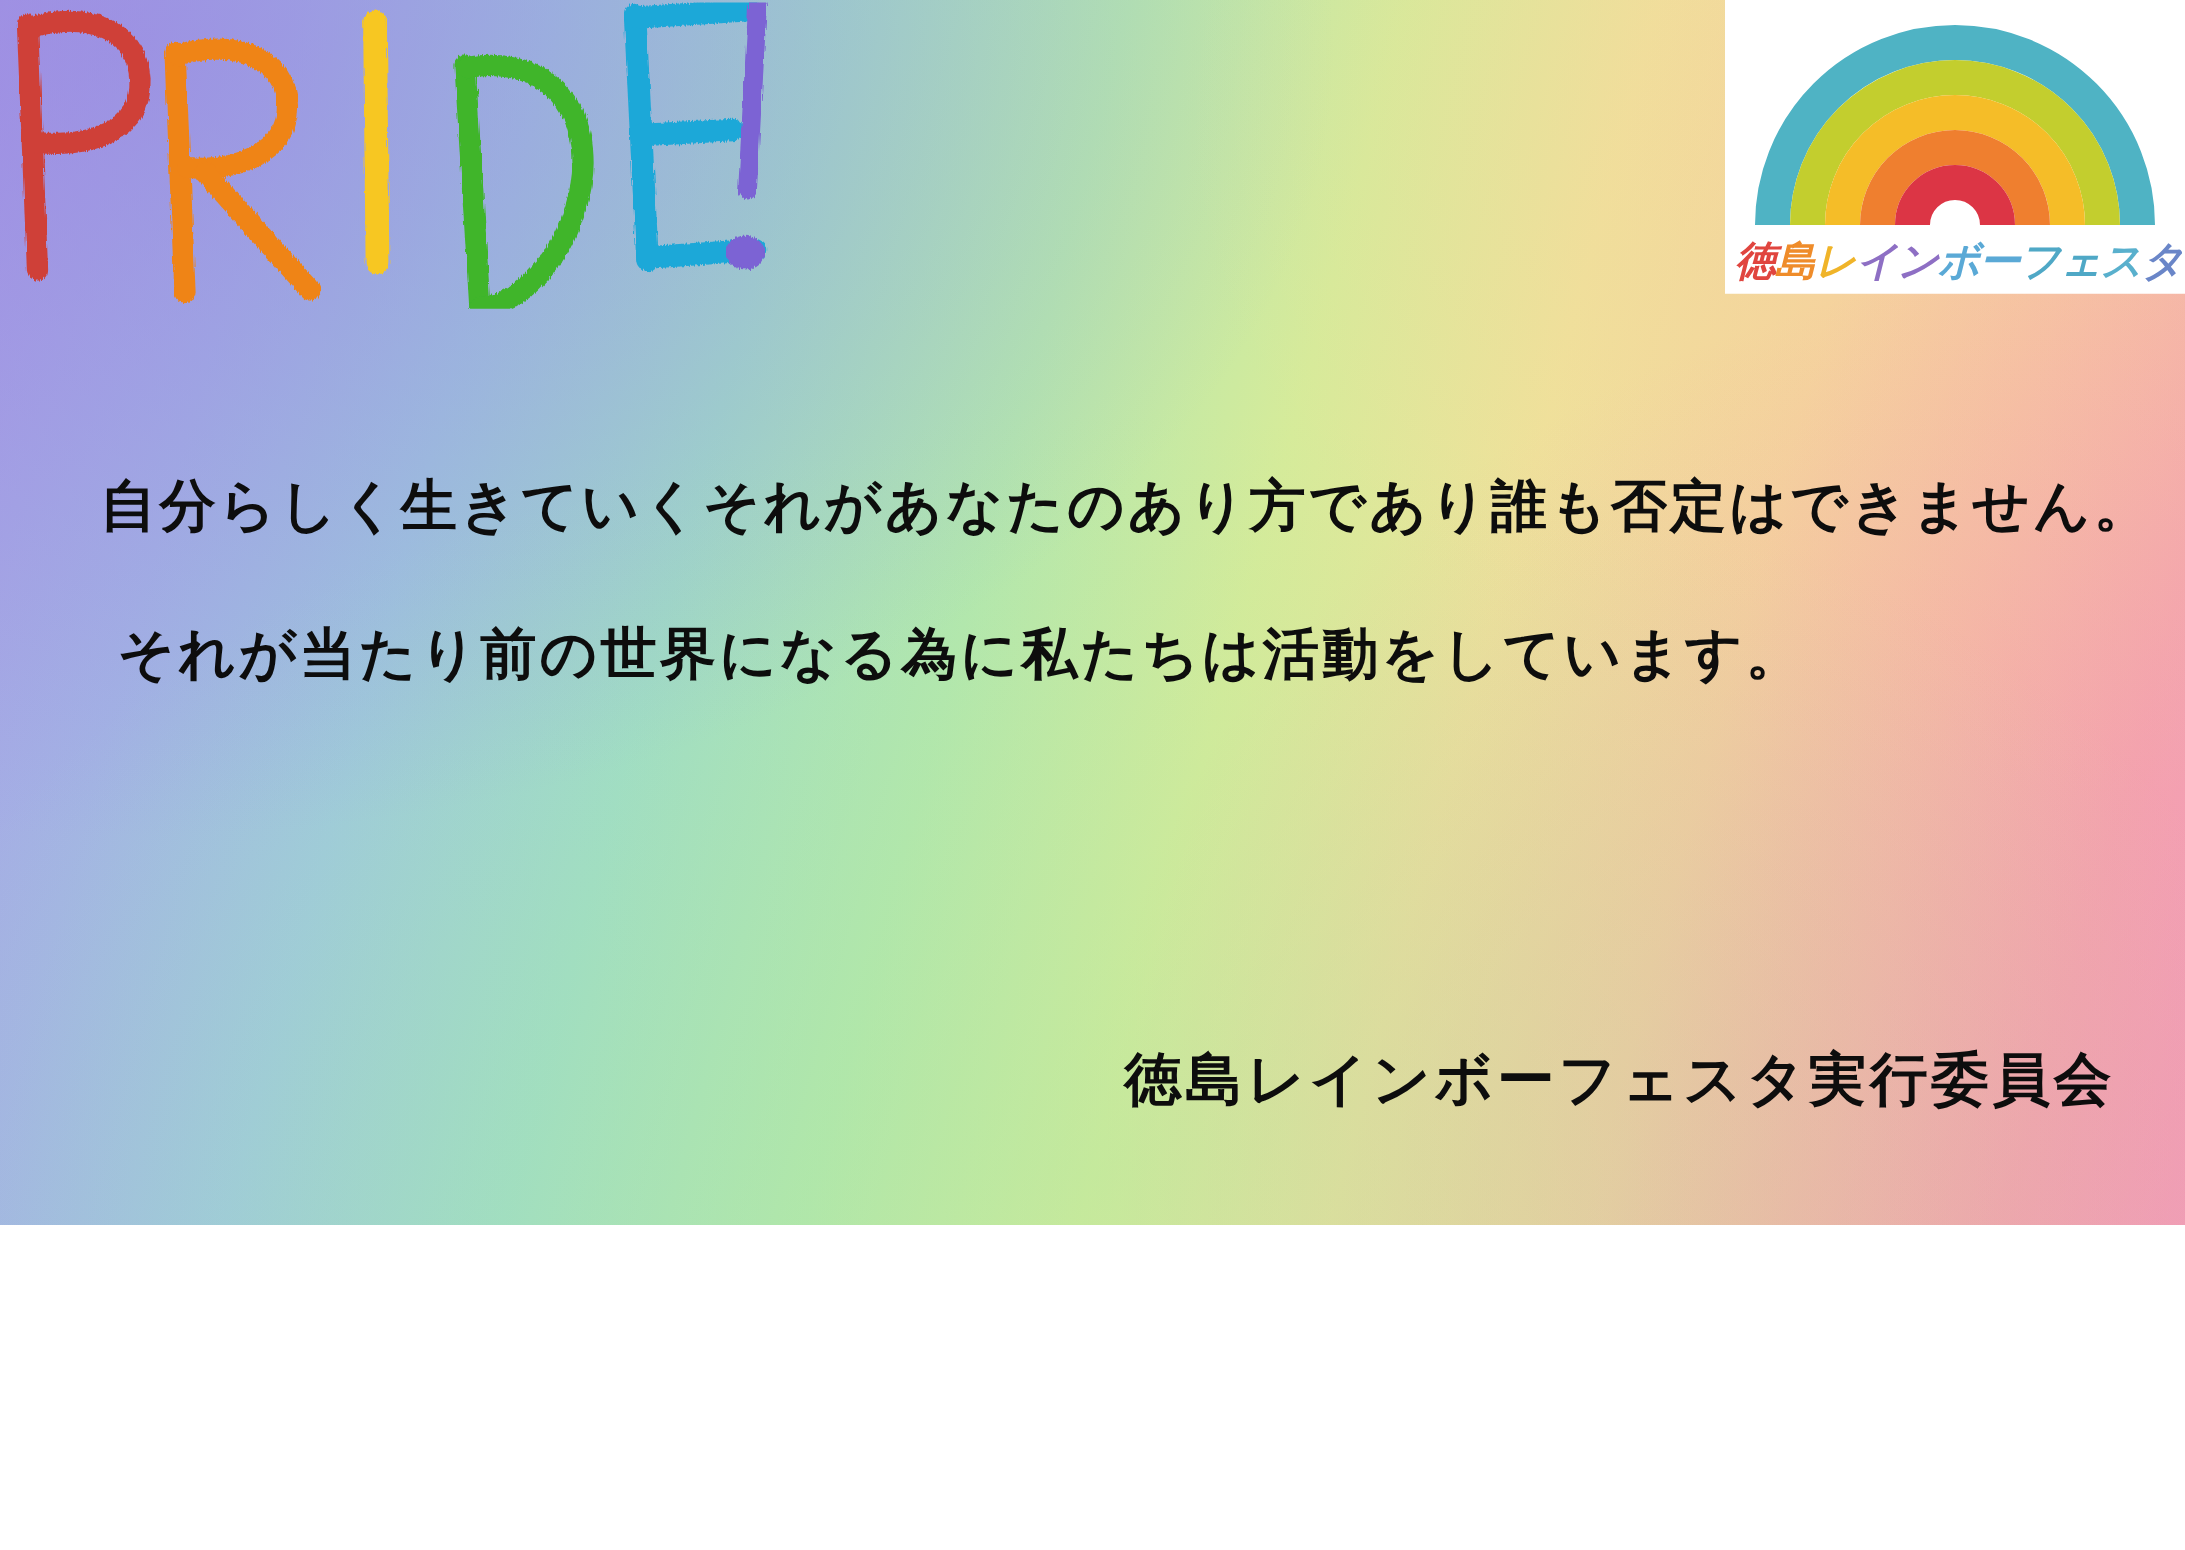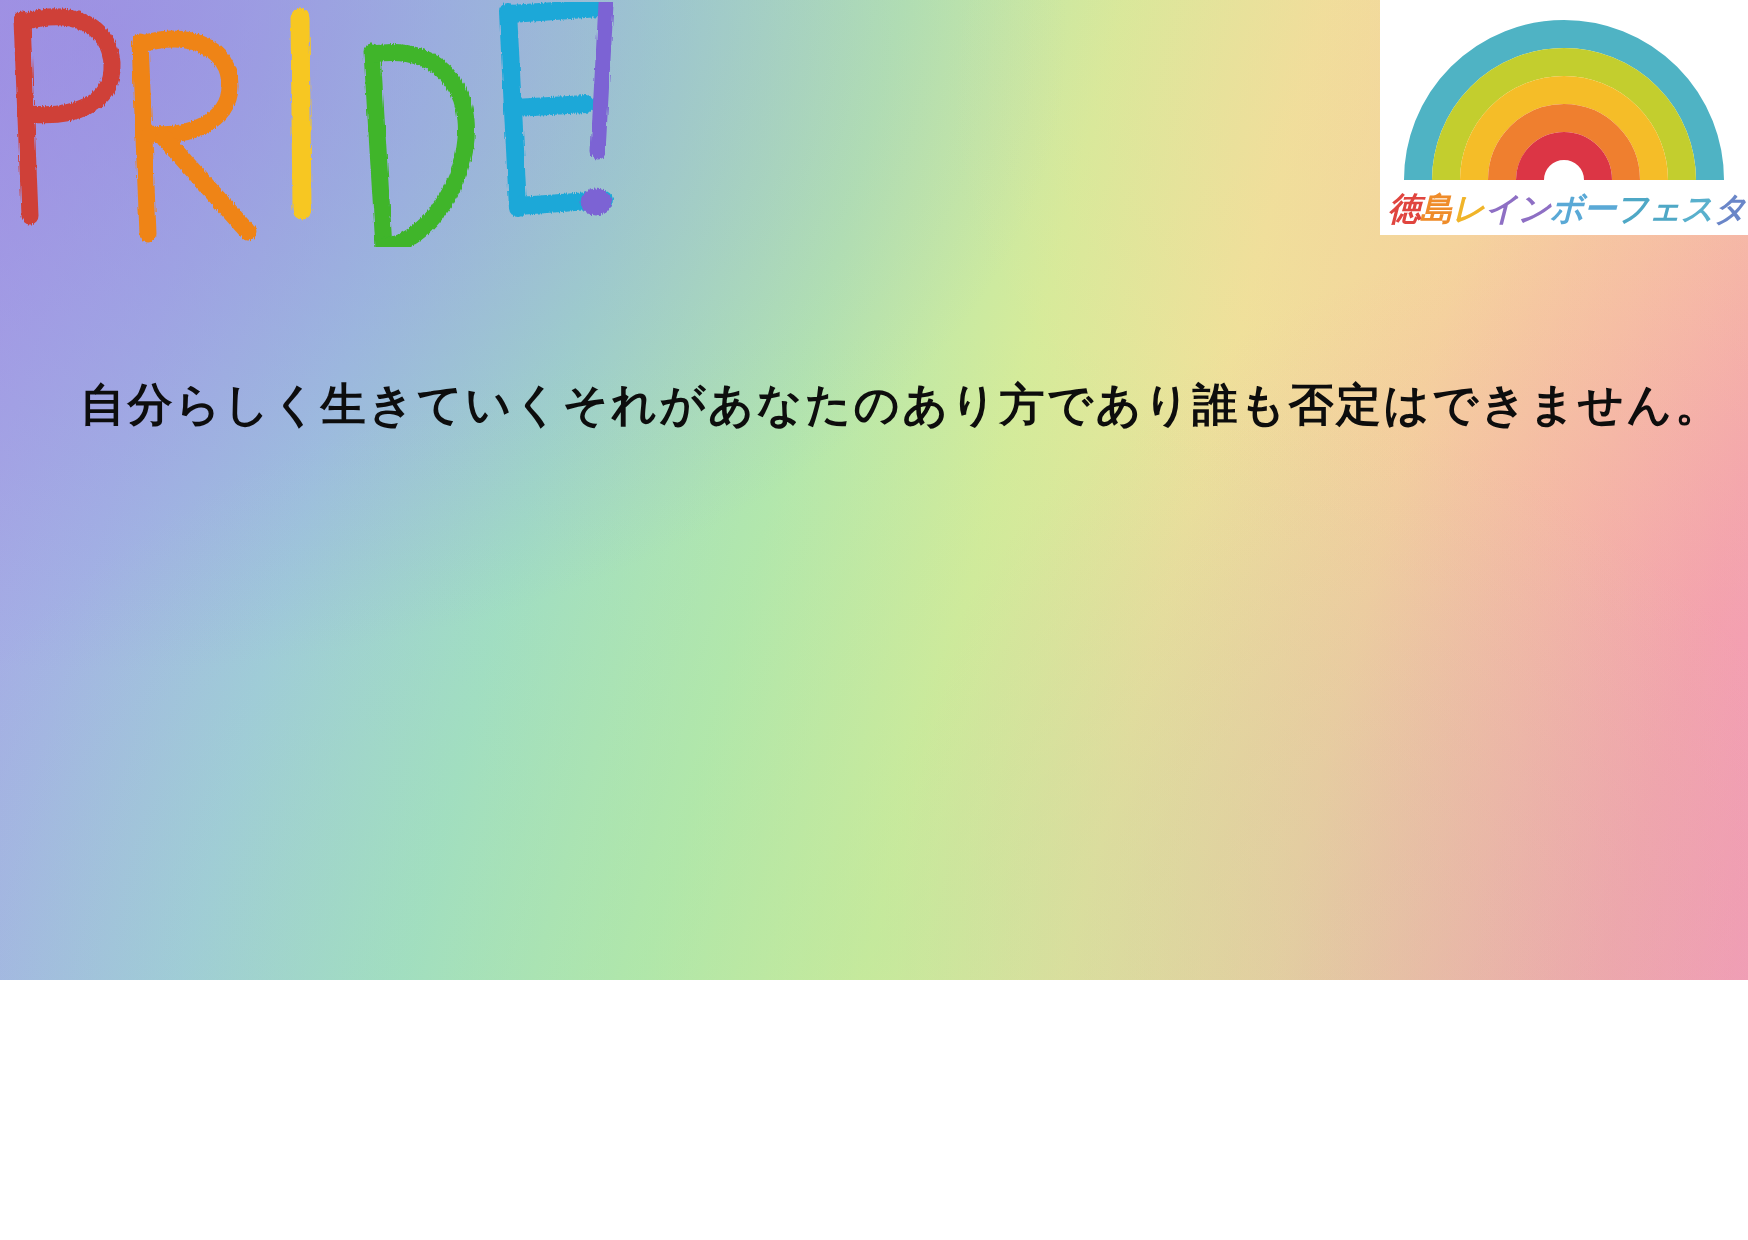--- a/index.html
+++ b/index.html
@@ -219,18 +219,20 @@
       </svg>
     </div>
     <div id="logo-text">
       <span style="color:#e0453f">徳</span><span style="color:#ef8c2a">島</span><span style="color:#f0b429">レ</span><span style="color:#8e6fc4">イ</span><span style="color:#8e6fc4">ン</span><span style="color:#5aa9d6">ボ</span><span style="color:#5aa9d6">ー</span><span style="color:#4fa8c6">フ</span><span style="color:#4fa8c6">ェ</span><span style="color:#59b0cd">ス</span><span style="color:#6a86c8">タ</span>
     </div>
   </div>
 
 
   <div id="body-copy">
     <div class="body-line indent-1">自分らしく生きていくそれがあなたのあり方であり誰も否定はできません。</div>
+    <div class="body-line indent-2">それが当たり前の世界になる為に私たちは活動をしています。</div>
   </div>
 
+  <div id="signature">徳島レインボーフェスタ実行委員会</div>
 
 </div>
 
 <div id="page-bottom"></div>
 
 </body></html>

